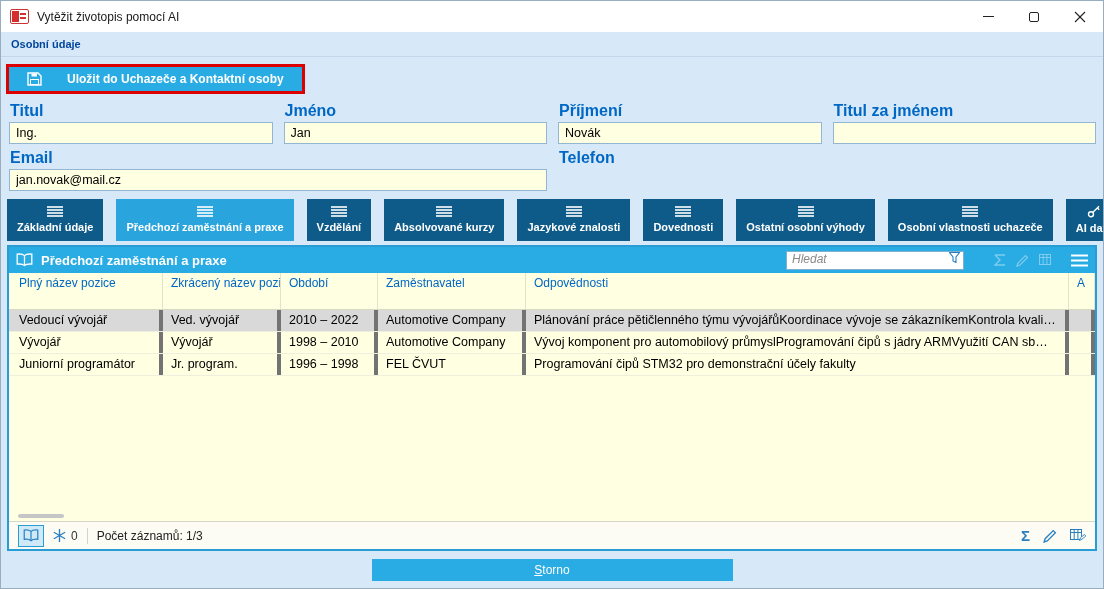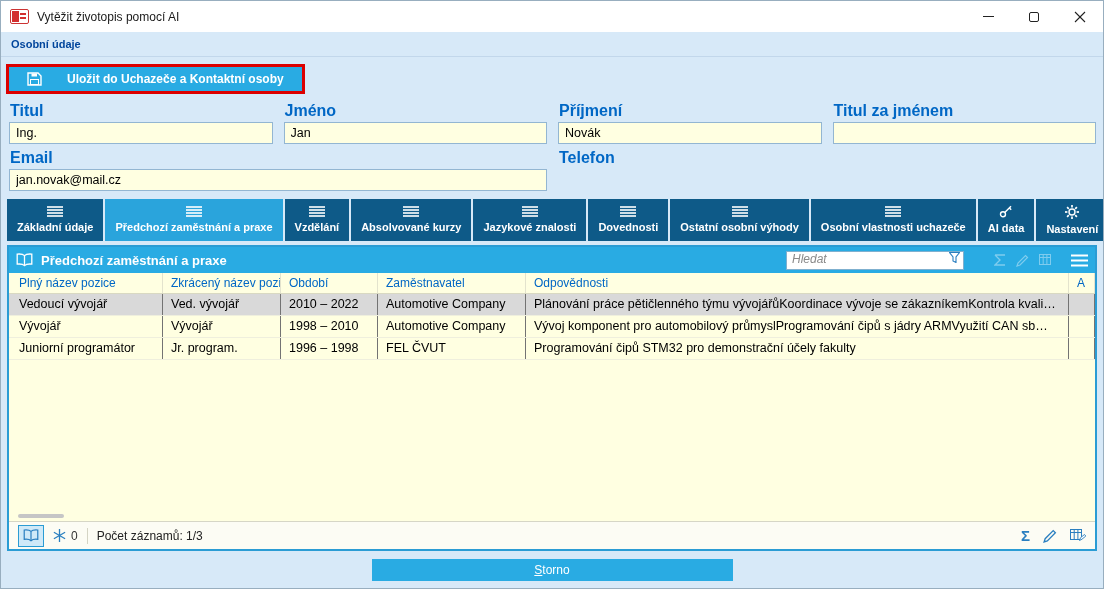--- a/index.html
+++ b/index.html
@@ -36,21 +36,21 @@
 
   
   .form { padding:3px 7px 0 8px; flex:0 0 auto; }
   .form-row { display:flex; gap:11px; margin-top:3px; }
   .fgroup { flex:1; display:flex; flex-direction:column; min-width:0; }
   .fgroup label { color:#0067c5; font-size:16px; margin:2px 0 2px 1px;font-weight:bold; }
   .fgroup input { height:22px; background:#ffffe1; border:1px solid #93b6d2; font-size:12.5px;
     padding:0 6px; color:#000; font-family:inherit; width:100%; }
 
   
-  .tabs { display:flex; gap:2px; margin:8px 0 0 6px; align-items:stretch; flex:0 0 auto; }
+  .tabs { display:flex; gap:13px; margin:8px 0 0 6px; align-items:stretch; flex:0 0 auto; }
   .tab { background:#0e5a88; color:#fff; display:flex; flex-direction:column; align-items:center;
     justify-content:center; gap:4px; padding:4px 10px 5px; height:42px; font-size:11px;
     font-weight:bold; cursor:pointer; white-space:nowrap; }
   .tab.active { background:#2aa4dc; }
 
   
   .panel { flex:1; margin:4px 6px 0; border:2px solid #2a9cd4; background:#ffffe1;
     display:flex; flex-direction:column; min-height:0; }
   .panel-header { height:26px; background:#29abe3; display:flex; align-items:center;
     padding:0 7px; gap:8px; flex:0 0 auto; }
@@ -62,28 +62,28 @@
   .search-box input::placeholder { font-style:italic; color:#8a8a8a; }
   .funnel { margin-right:3px; flex:0 0 auto; display:flex; cursor:pointer; }
   .hdr-icons { display:flex; gap:10px; align-items:center; margin-left:22px; }
   .hdr-icon { display:flex; align-items:center; cursor:pointer; color:#fff; font-size:13px; }
   .hdr-icon.faded { opacity:.4; }
   .hamburger { margin-left:8px; display:flex; cursor:pointer; }
 
   
   .grid { flex:1; display:flex; flex-direction:column; min-height:0; overflow:hidden; }
   .gcols { display:grid; grid-template-columns:154px 118px 97px 148px minmax(0,1fr) 26px; }
-  .grid-header { height:21px; border-bottom:1px solid #d9d9c2; flex:0 0 auto; }
+  .grid-header { height:37px; border-bottom:1px solid #d9d9c2; flex:0 0 auto; }
   .hcell { color:#0067c5; font-size:12px; padding:3px 4px 0 8px; white-space:nowrap;
     overflow:hidden; border-right:1px solid #e3e3cd; cursor:pointer; }
   .hcell:first-child { padding-left:10px; }
   .grid-row { height:22px; cursor:pointer; border-bottom:1px solid #efefdd; }
   .grid-row.selected { background:#d9d9d9; }
   .cell { font-size:12.5px; color:#000; padding:3px 4px 0 8px; white-space:nowrap;
-    overflow:hidden; border-right:1px solid #737373; }
+    overflow:hidden; border-right:4px solid #737373; }
   .cell:first-child { padding-left:10px; }
   .grid-filler { flex:1; }
   .hscroll { height:10px; display:flex; align-items:center; padding-left:9px; flex:0 0 auto; }
   .hthumb { width:46px; height:4px; background:#c6c6c6; border-radius:2px; cursor:pointer; }
 
   
   .status-bar { height:28px; border-top:1px solid #d6d6c6; background:#fcfcf4; display:flex;
     align-items:center; padding:0 9px; gap:9px; flex:0 0 auto; }
   .toggle-book { width:26px; height:22px; border:1px solid #2a9cd4; background:#cfe9f8;
     display:flex; align-items:center; justify-content:center; cursor:pointer; }

